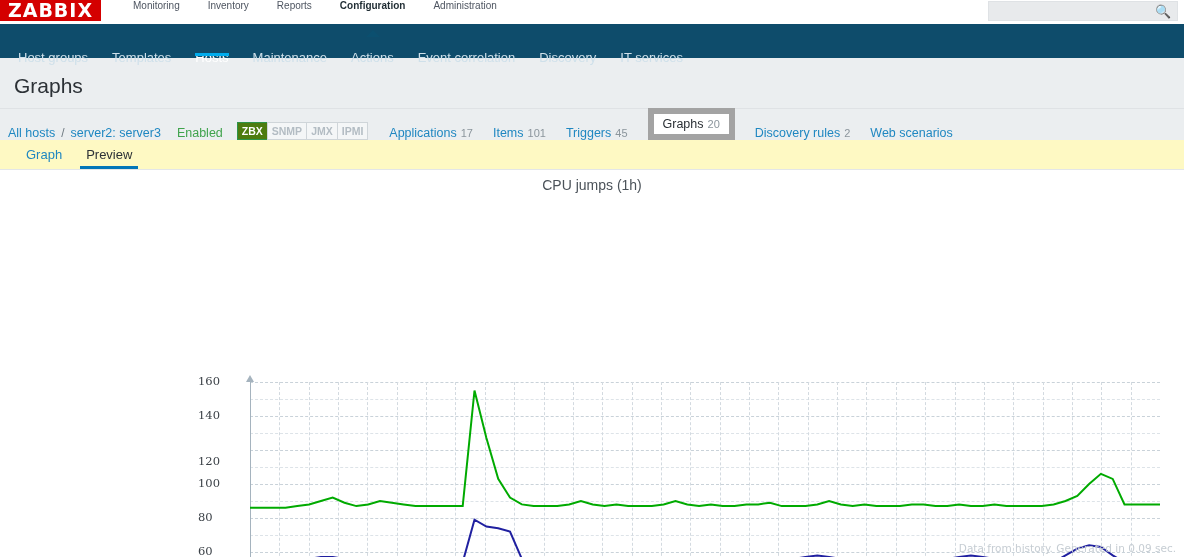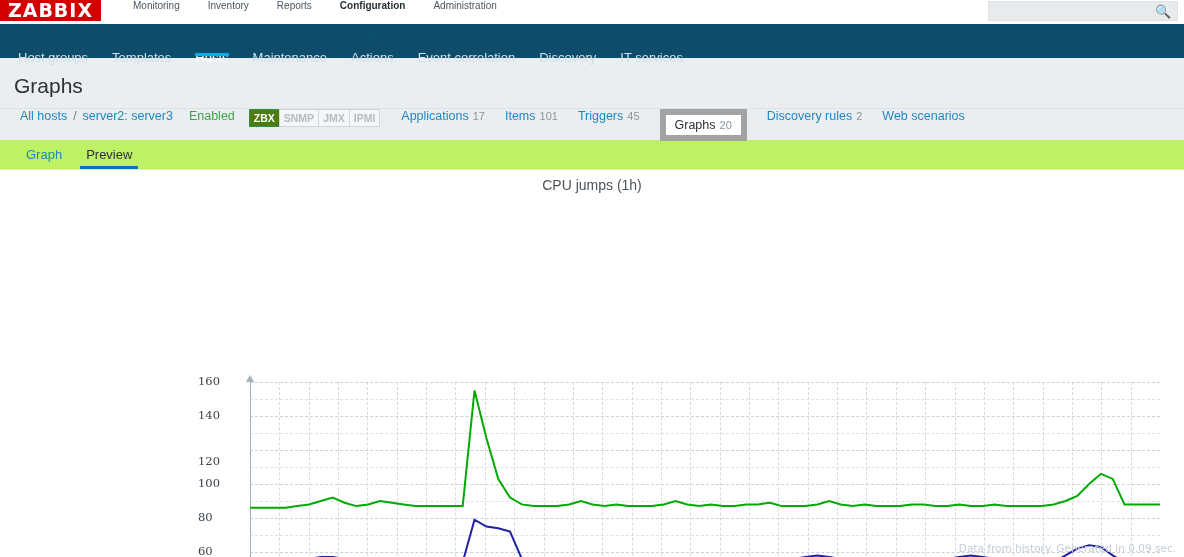--- a/index.html
+++ b/index.html
@@ -79,40 +79,40 @@
   #submenu .si.sel::after{
     content:""; position:absolute; left:12px; right:12px; bottom:2px; height:3px; background:#00aced;
   }
 
   
   #pagehead { background:#ebeef0; padding:16px 14px 10px 14px; }
   #pagetitle { font-size:21px; color:#2c3136; font-weight:normal; }
 
   #bcbar {
     background:#ebeef0; border-top:1px solid #dfe2e5;
-    height:32px; display:flex; align-items:flex-start; padding-left:20px; gap:0px;
+    height:32px; display:flex; align-items:flex-end; padding-left:8px; gap:0px;
   }
   #bcbar a, #bcbar span.lnk { color:#1f87c1; cursor:pointer; text-decoration:none; font-size:12.5px; }
   #bcbar .sep { color:#6f7a82; margin:0 6px; }
   #bcbar .enabled { color:#3fa34c; margin:0 14px 0 16px; font-size:12.5px; }
   #bcbar .num { color:#8b959c; font-size:11px; margin-left:4px; }
   #bcbar .grp { margin-right:20px; white-space:nowrap; }
   .protobox { display:inline-flex; margin-right:2px; }
   .proto {
     font-size:10.5px; font-weight:bold; padding:2px 4px; line-height:12px;
     border:1px solid #cfd5d9; color:#b3bcc3; background:#f4f6f7; margin-right:-1px;
   }
   .proto.on { background:#4d7c0f; border-color:#2d9349; color:#ffffff; }
   .tabchip {
     background:#ffffff; border:6px solid #a3a3a3; padding:3px 9px; margin-right:16px;
   }
 
   
   #tabs {
-    background:#bef264; height:30px; display:flex; align-items:flex-end;
+    background:#fef9c3; height:30px; display:flex; align-items:flex-end;
     padding-left:14px; border-bottom:1px solid #e3e6e8;
   }
   #tabs .tb {
     font-size:13px; color:#1f87c1; padding:0 12px 7px 12px; cursor:pointer; position:relative;
   }
   #tabs .tb.sel { color:#2c3136; }
   #tabs .tb.sel::after{
     content:""; position:absolute; left:6px; right:6px; bottom:0; height:3px; background:#0275b8;
   }
 

